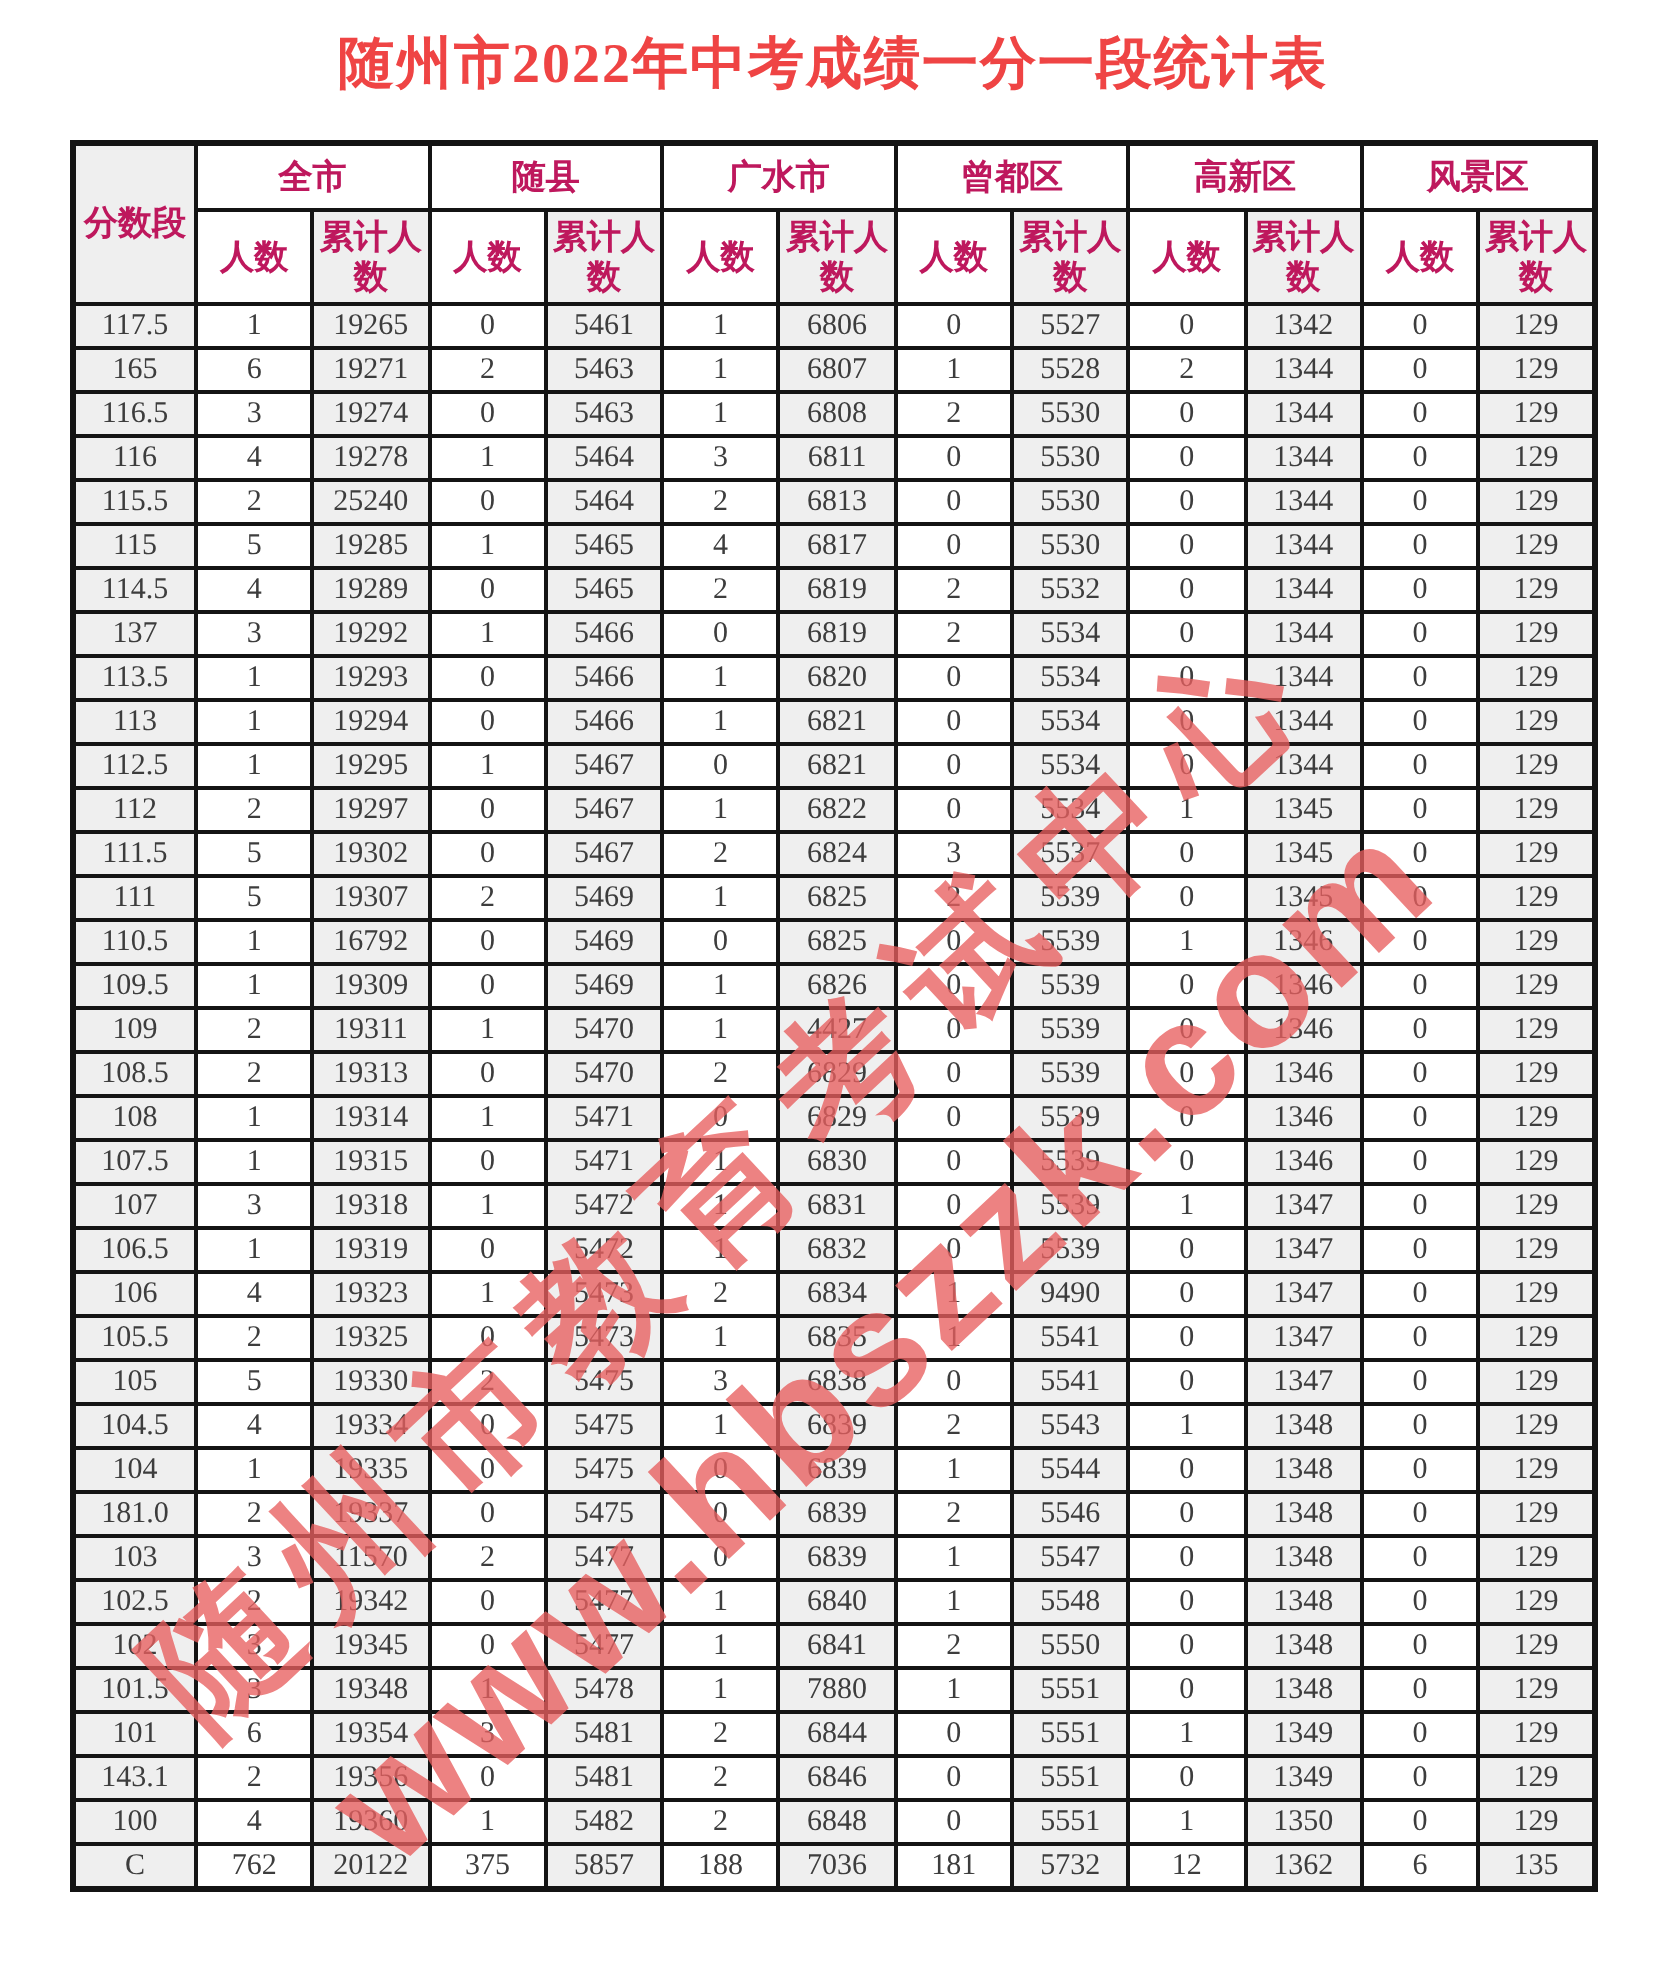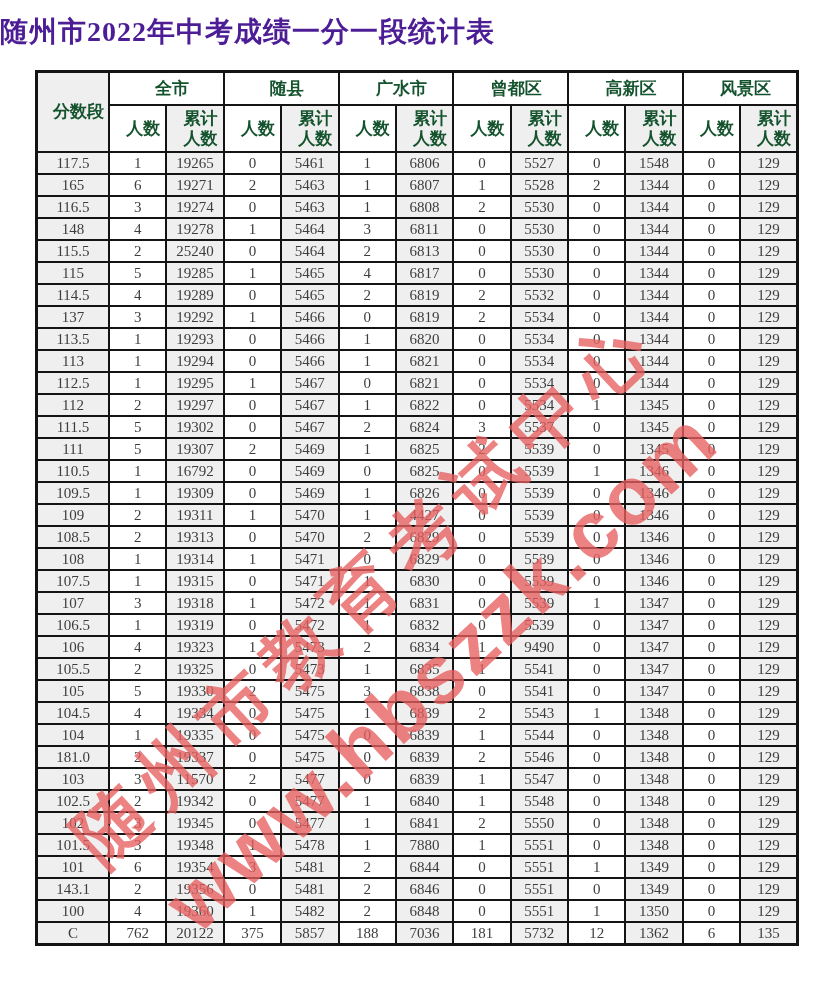--- a/index.html
+++ b/index.html
@@ -2,36 +2,35 @@
 <html><head>
 <meta charset="utf-8">
 <style>
   html,body { margin:0; padding:0; background:#ffffff; }
   .page {
     position:relative; width:833px; height:981px; background:#ffffff;
     overflow:hidden; font-family:"Liberation Serif", serif;
   }
   .doc-title {
     position:absolute; top:13px; left:0; width:100%;
-    text-align:left; font-size:28px; font-weight:bold; color:#4c1d95;
+    text-align:center; font-size:28px; font-weight:bold; color:#ef4444;
     letter-spacing:1px; font-family:"Liberation Serif", serif;
   }
   table.score-table {
     position:absolute; left:35px; top:70px; width:764px;
     border-collapse:collapse; table-layout:fixed;
     border:3px solid #141414;
   }
   .score-table th, .score-table td {
     border:2px solid #141414; text-align:center; vertical-align:middle;
     padding:0; overflow:hidden;
   }
   .score-table thead th {
-    font-size:17px; font-weight:bold; color:#14532d; line-height:1.15;
+    font-size:17px; font-weight:bold; color:#be185d; line-height:1.15;
     background:#ffffff;
-    padding-left:11px;
   }
   .score-table thead tr.region-row th { height:31px; }
   .score-table thead tr.sub-row th { height:45px; }
   .score-table tbody td {
     height:20px; font-size:15px; color:#3d3d3d; line-height:1;
   }
   .shaded { background:#efefef !important; }
   .col-score { width:59px; }
   .watermark {
     position:absolute; left:403px; top:630px; z-index:5;
@@ -82,21 +81,21 @@
           <td class="shaded col-score">117.5</td>
           <td>1</td>
           <td class="shaded">19265</td>
           <td>0</td>
           <td class="shaded">5461</td>
           <td>1</td>
           <td class="shaded">6806</td>
           <td>0</td>
           <td class="shaded">5527</td>
           <td>0</td>
-          <td class="shaded">1548</td>
+          <td class="shaded">1342</td>
           <td>0</td>
           <td class="shaded">129</td>
         </tr>
         <tr>
           <td class="shaded col-score">165</td>
           <td>6</td>
           <td class="shaded">19271</td>
           <td>2</td>
           <td class="shaded">5463</td>
           <td>1</td>
@@ -117,21 +116,21 @@
           <td>1</td>
           <td class="shaded">6808</td>
           <td>2</td>
           <td class="shaded">5530</td>
           <td>0</td>
           <td class="shaded">1344</td>
           <td>0</td>
           <td class="shaded">129</td>
         </tr>
         <tr>
-          <td class="shaded col-score">148</td>
+          <td class="shaded col-score">116</td>
           <td>4</td>
           <td class="shaded">19278</td>
           <td>1</td>
           <td class="shaded">5464</td>
           <td>3</td>
           <td class="shaded">6811</td>
           <td>0</td>
           <td class="shaded">5530</td>
           <td>0</td>
           <td class="shaded">1344</td>

